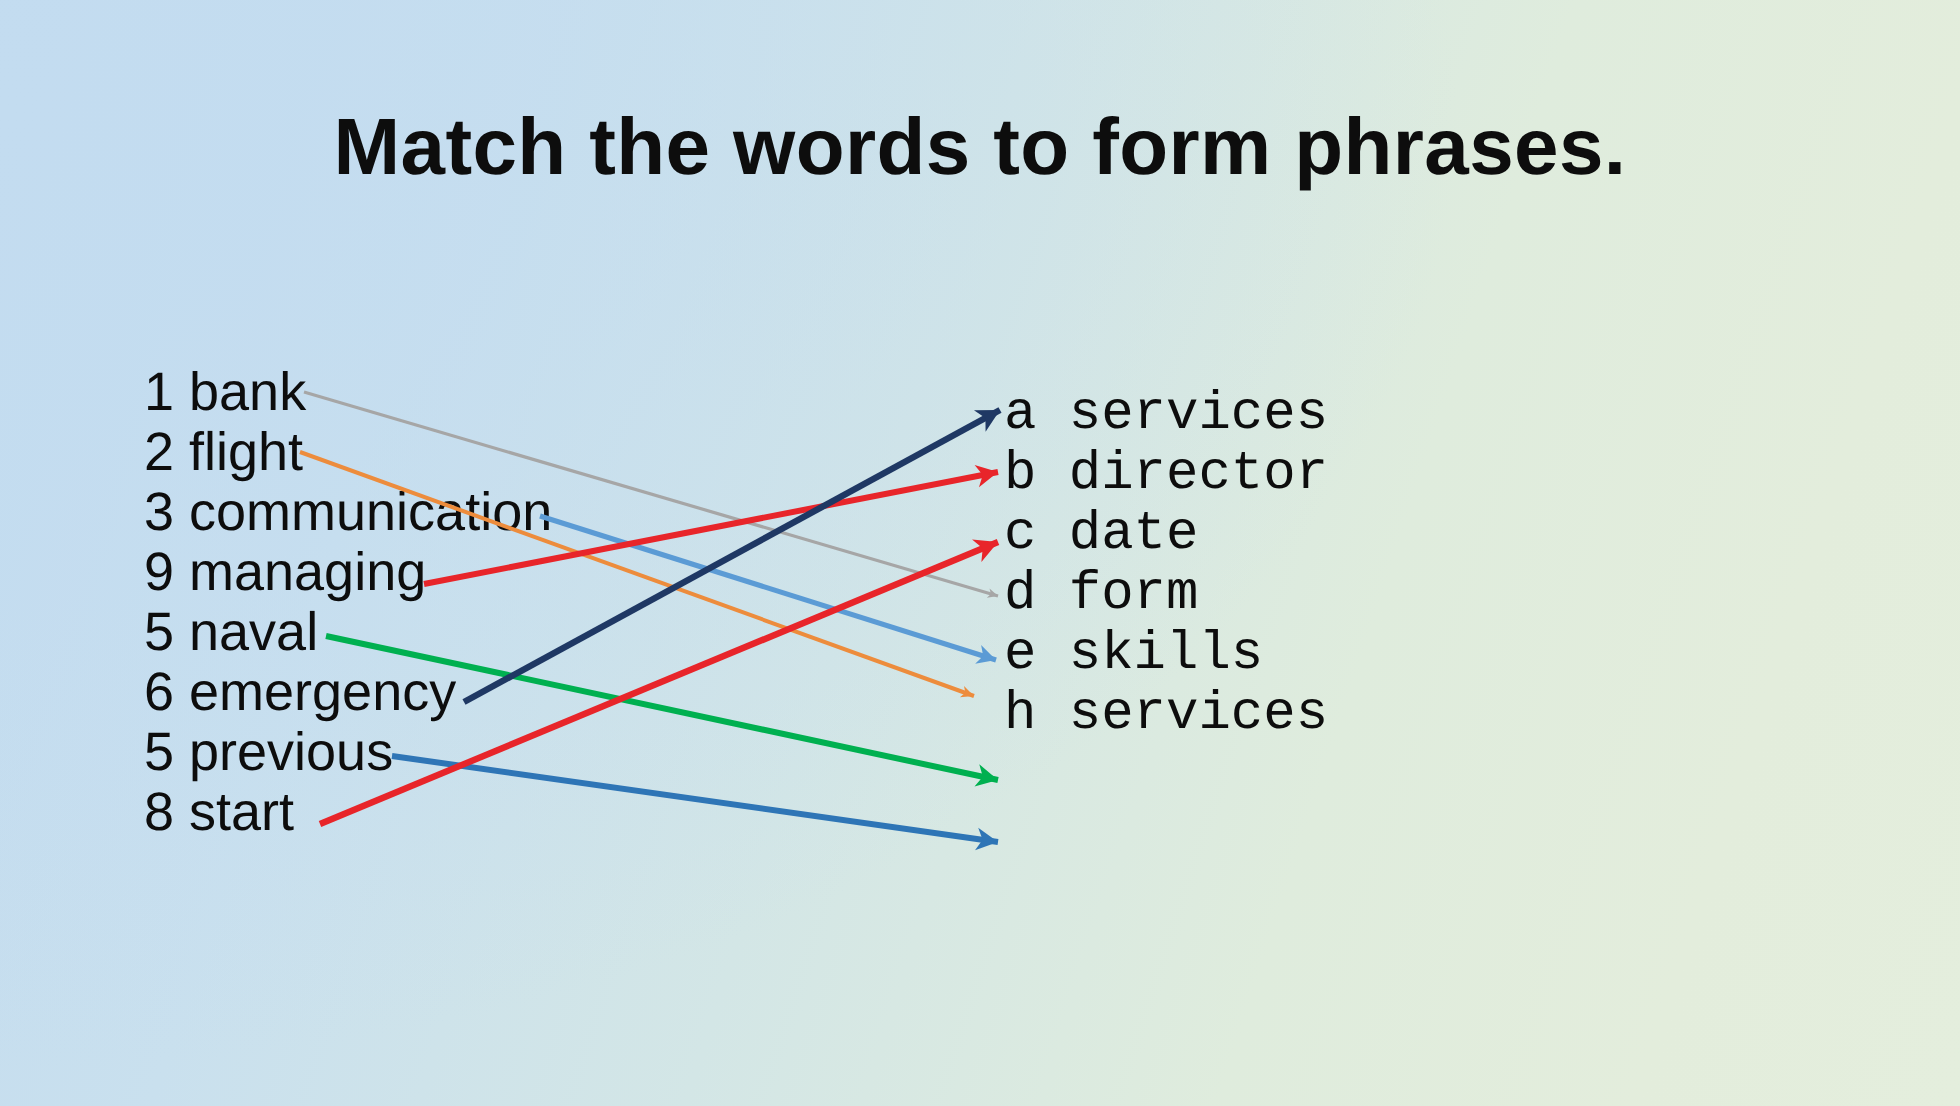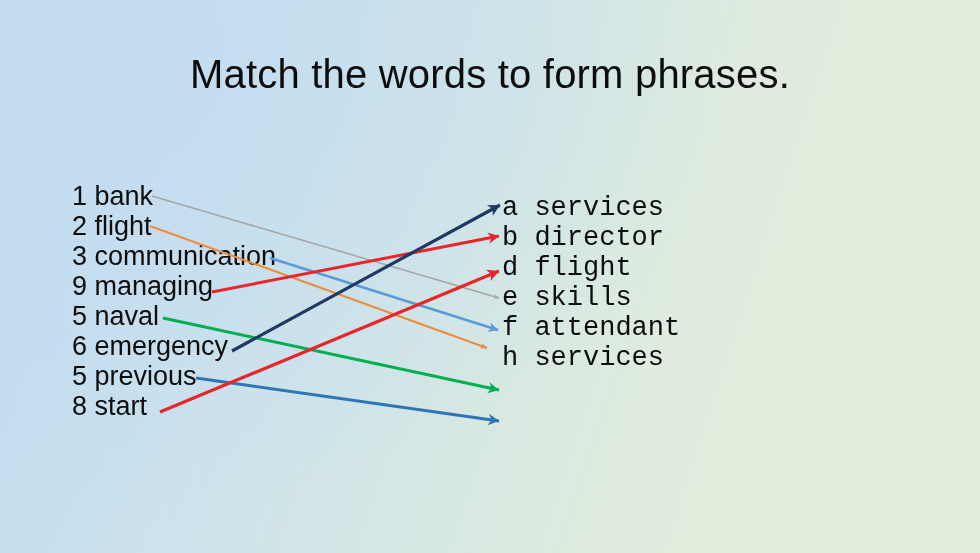--- a/index.html
+++ b/index.html
@@ -22,21 +22,21 @@
       linear-gradient(108deg, #c2dbef 0%, #c9e0ee 22%, #d3e6e6 45%, #dfecdd 68%, #e3eddc 86%, #e4eedd 100%);
     overflow: hidden;
   }
   #title {
     position: absolute;
     left: 0;
     top: 52px;
     width: 980px;
     text-align: center;
     font-size: 40px;
-    font-weight: 400;
+    font-weight: 700;
     color: #0d0d0d;
     letter-spacing: 0.2px;
     white-space: nowrap;
   }
   .col {
     position: absolute;
     font-size: 27px;
     color: #0d0d0d;
     line-height: 30px;
     white-space: nowrap;
@@ -77,23 +77,23 @@
     <span class="term">9 managing</span>
     <span class="term">5 naval</span>
     <span class="term">6 emergency</span>
     <span class="term">5 previous</span>
     <span class="term">8 start</span>
   </div>
 
   <div id="right-col" class="col">
     <span class="term">a services</span>
     <span class="term">b director</span>
-    <span class="term">d flight</span>
+    <span class="term">c date</span>
+    <span class="term">d form</span>
     <span class="term">e skills</span>
-    <span class="term">f attendant</span>
     <span class="term">h services</span>
   </div>
 
   <svg id="lines" viewBox="0 0 980 553" width="980" height="553" xmlns="http://www.w3.org/2000/svg">
       <defs>
         <marker id="ah0" orient="auto" markerUnits="strokeWidth" overflow="visible" markerWidth="10" markerHeight="10" refX="0" refY="0">
           <path d="M0,0 L-3.2,1.5 L-2.304,0 L-3.2,-1.5 Z" fill="#a6a6a6"></path>
         </marker>
         <marker id="ah1" orient="auto" markerUnits="strokeWidth" overflow="visible" markerWidth="10" markerHeight="10" refX="0" refY="0">
           <path d="M0,0 L-3.2,1.5 L-2.304,0 L-3.2,-1.5 Z" fill="#ed8c3c"></path>

